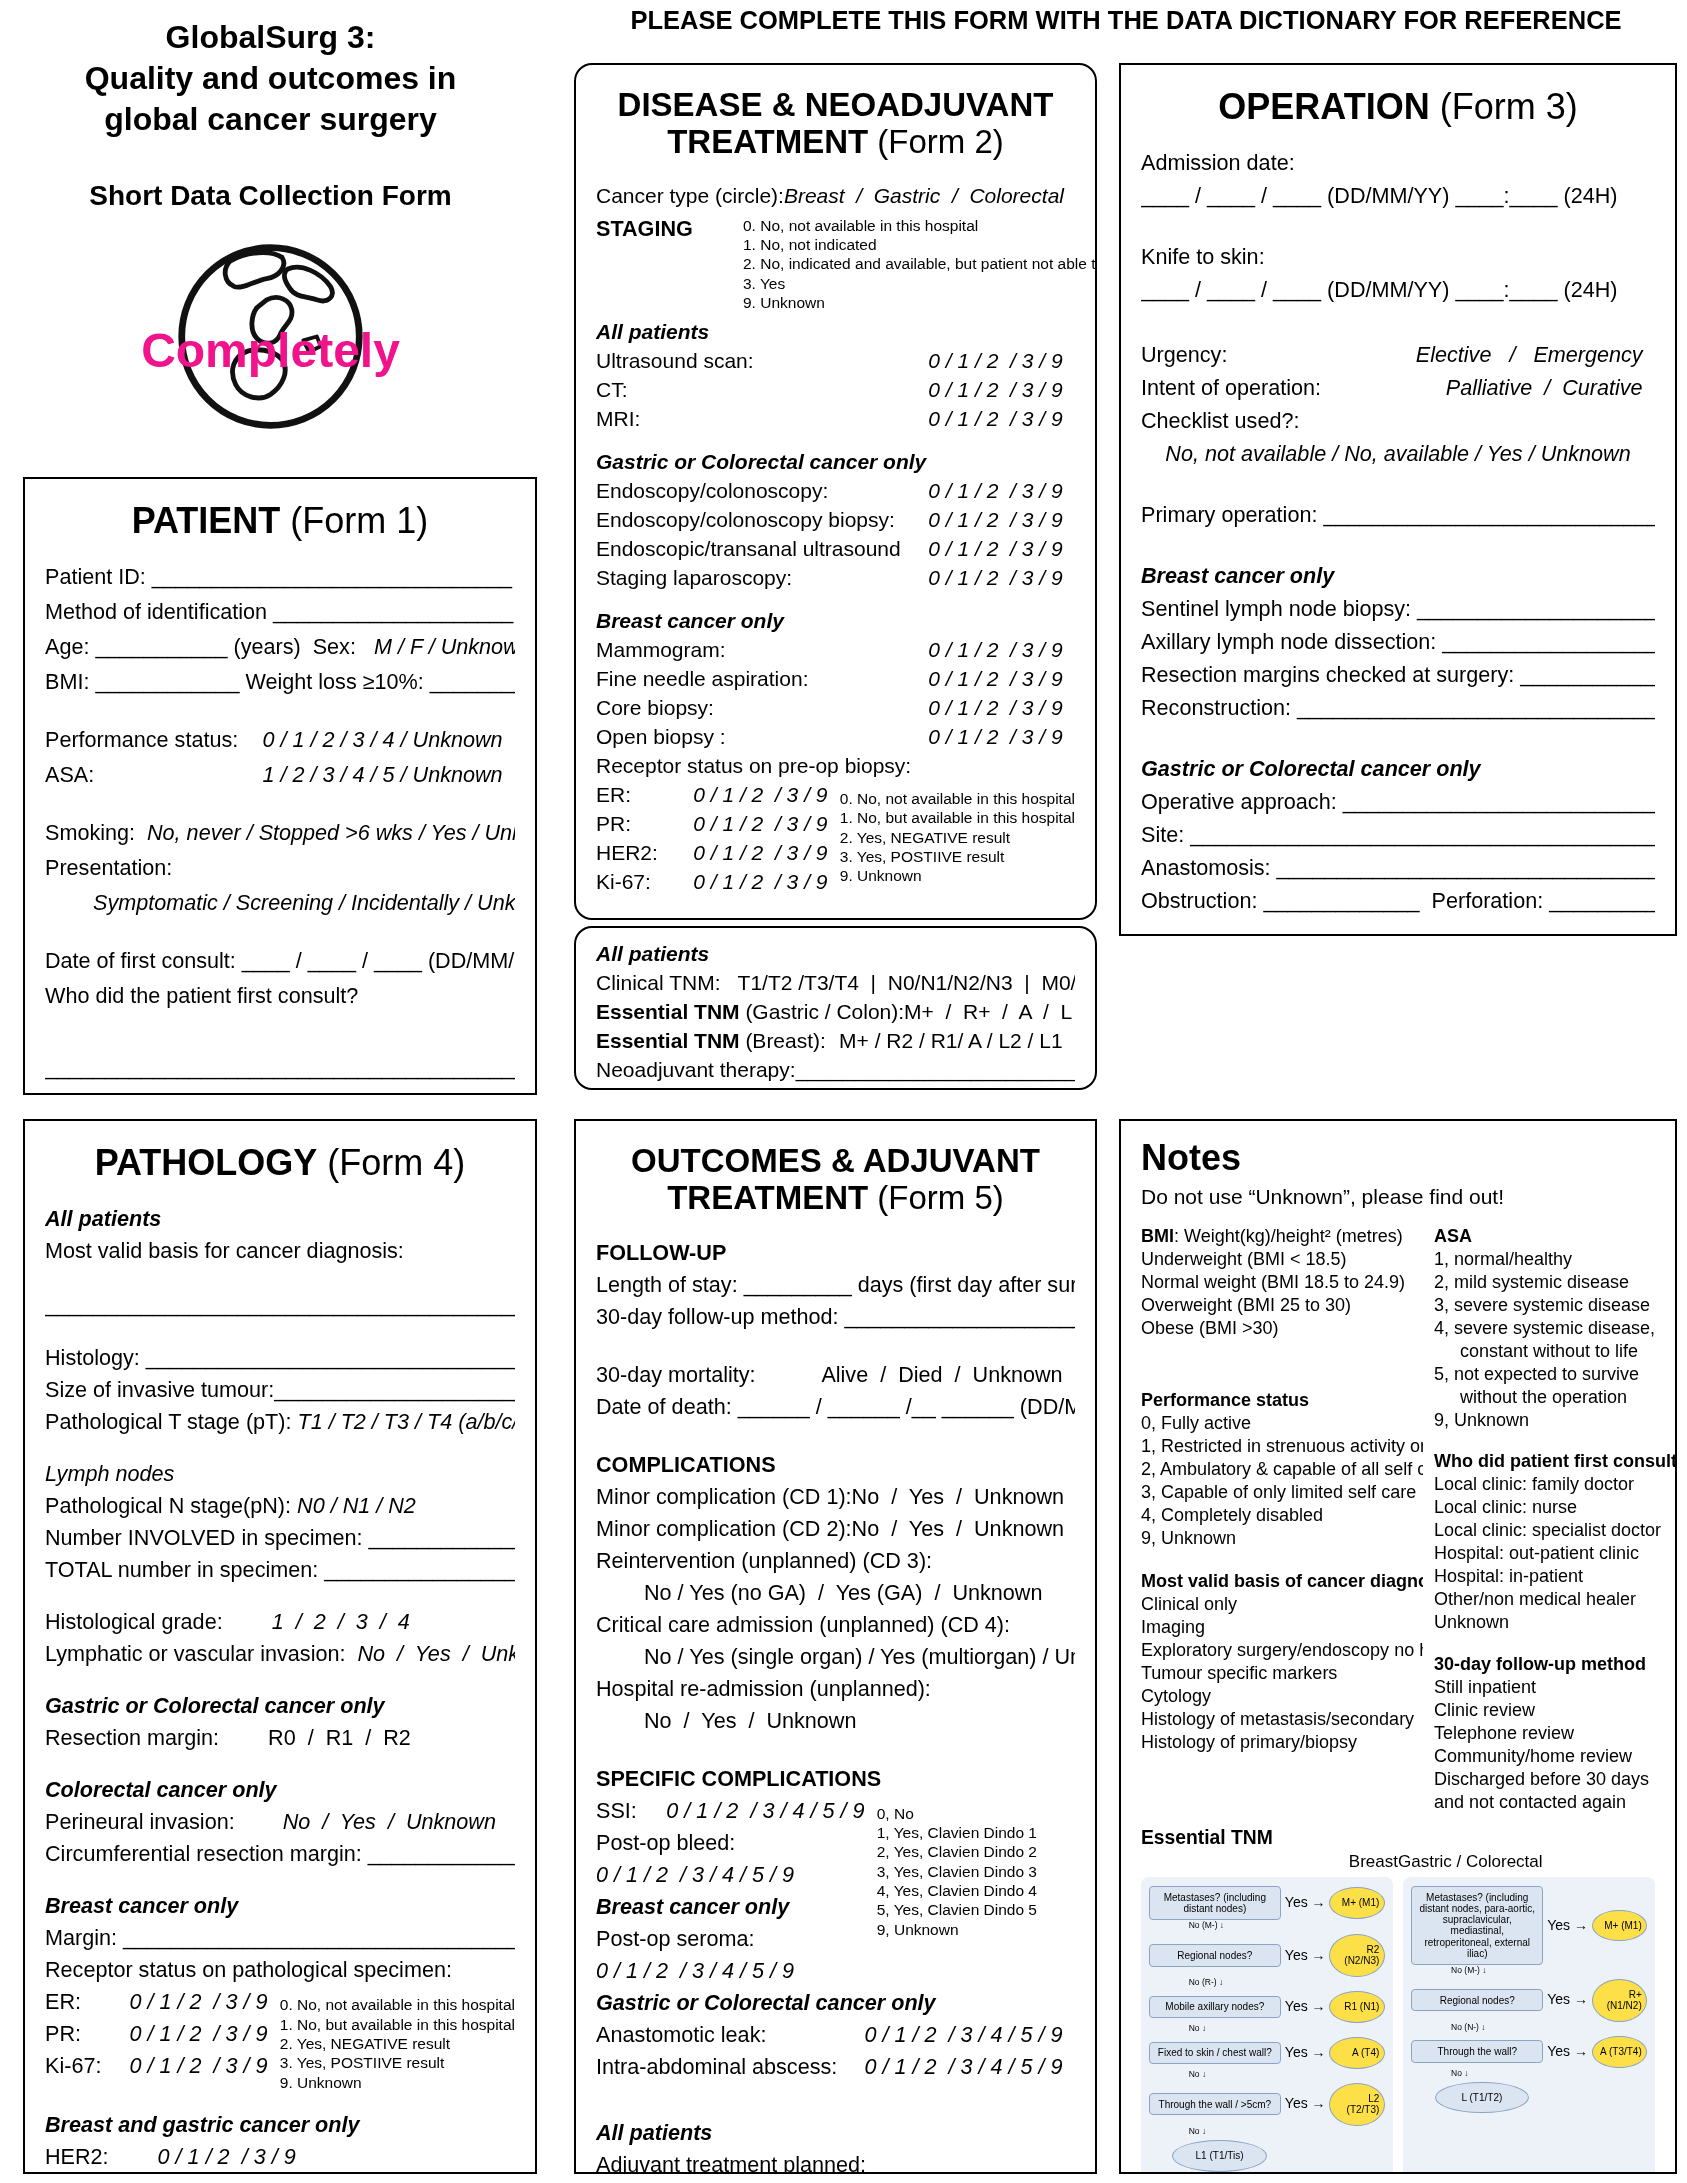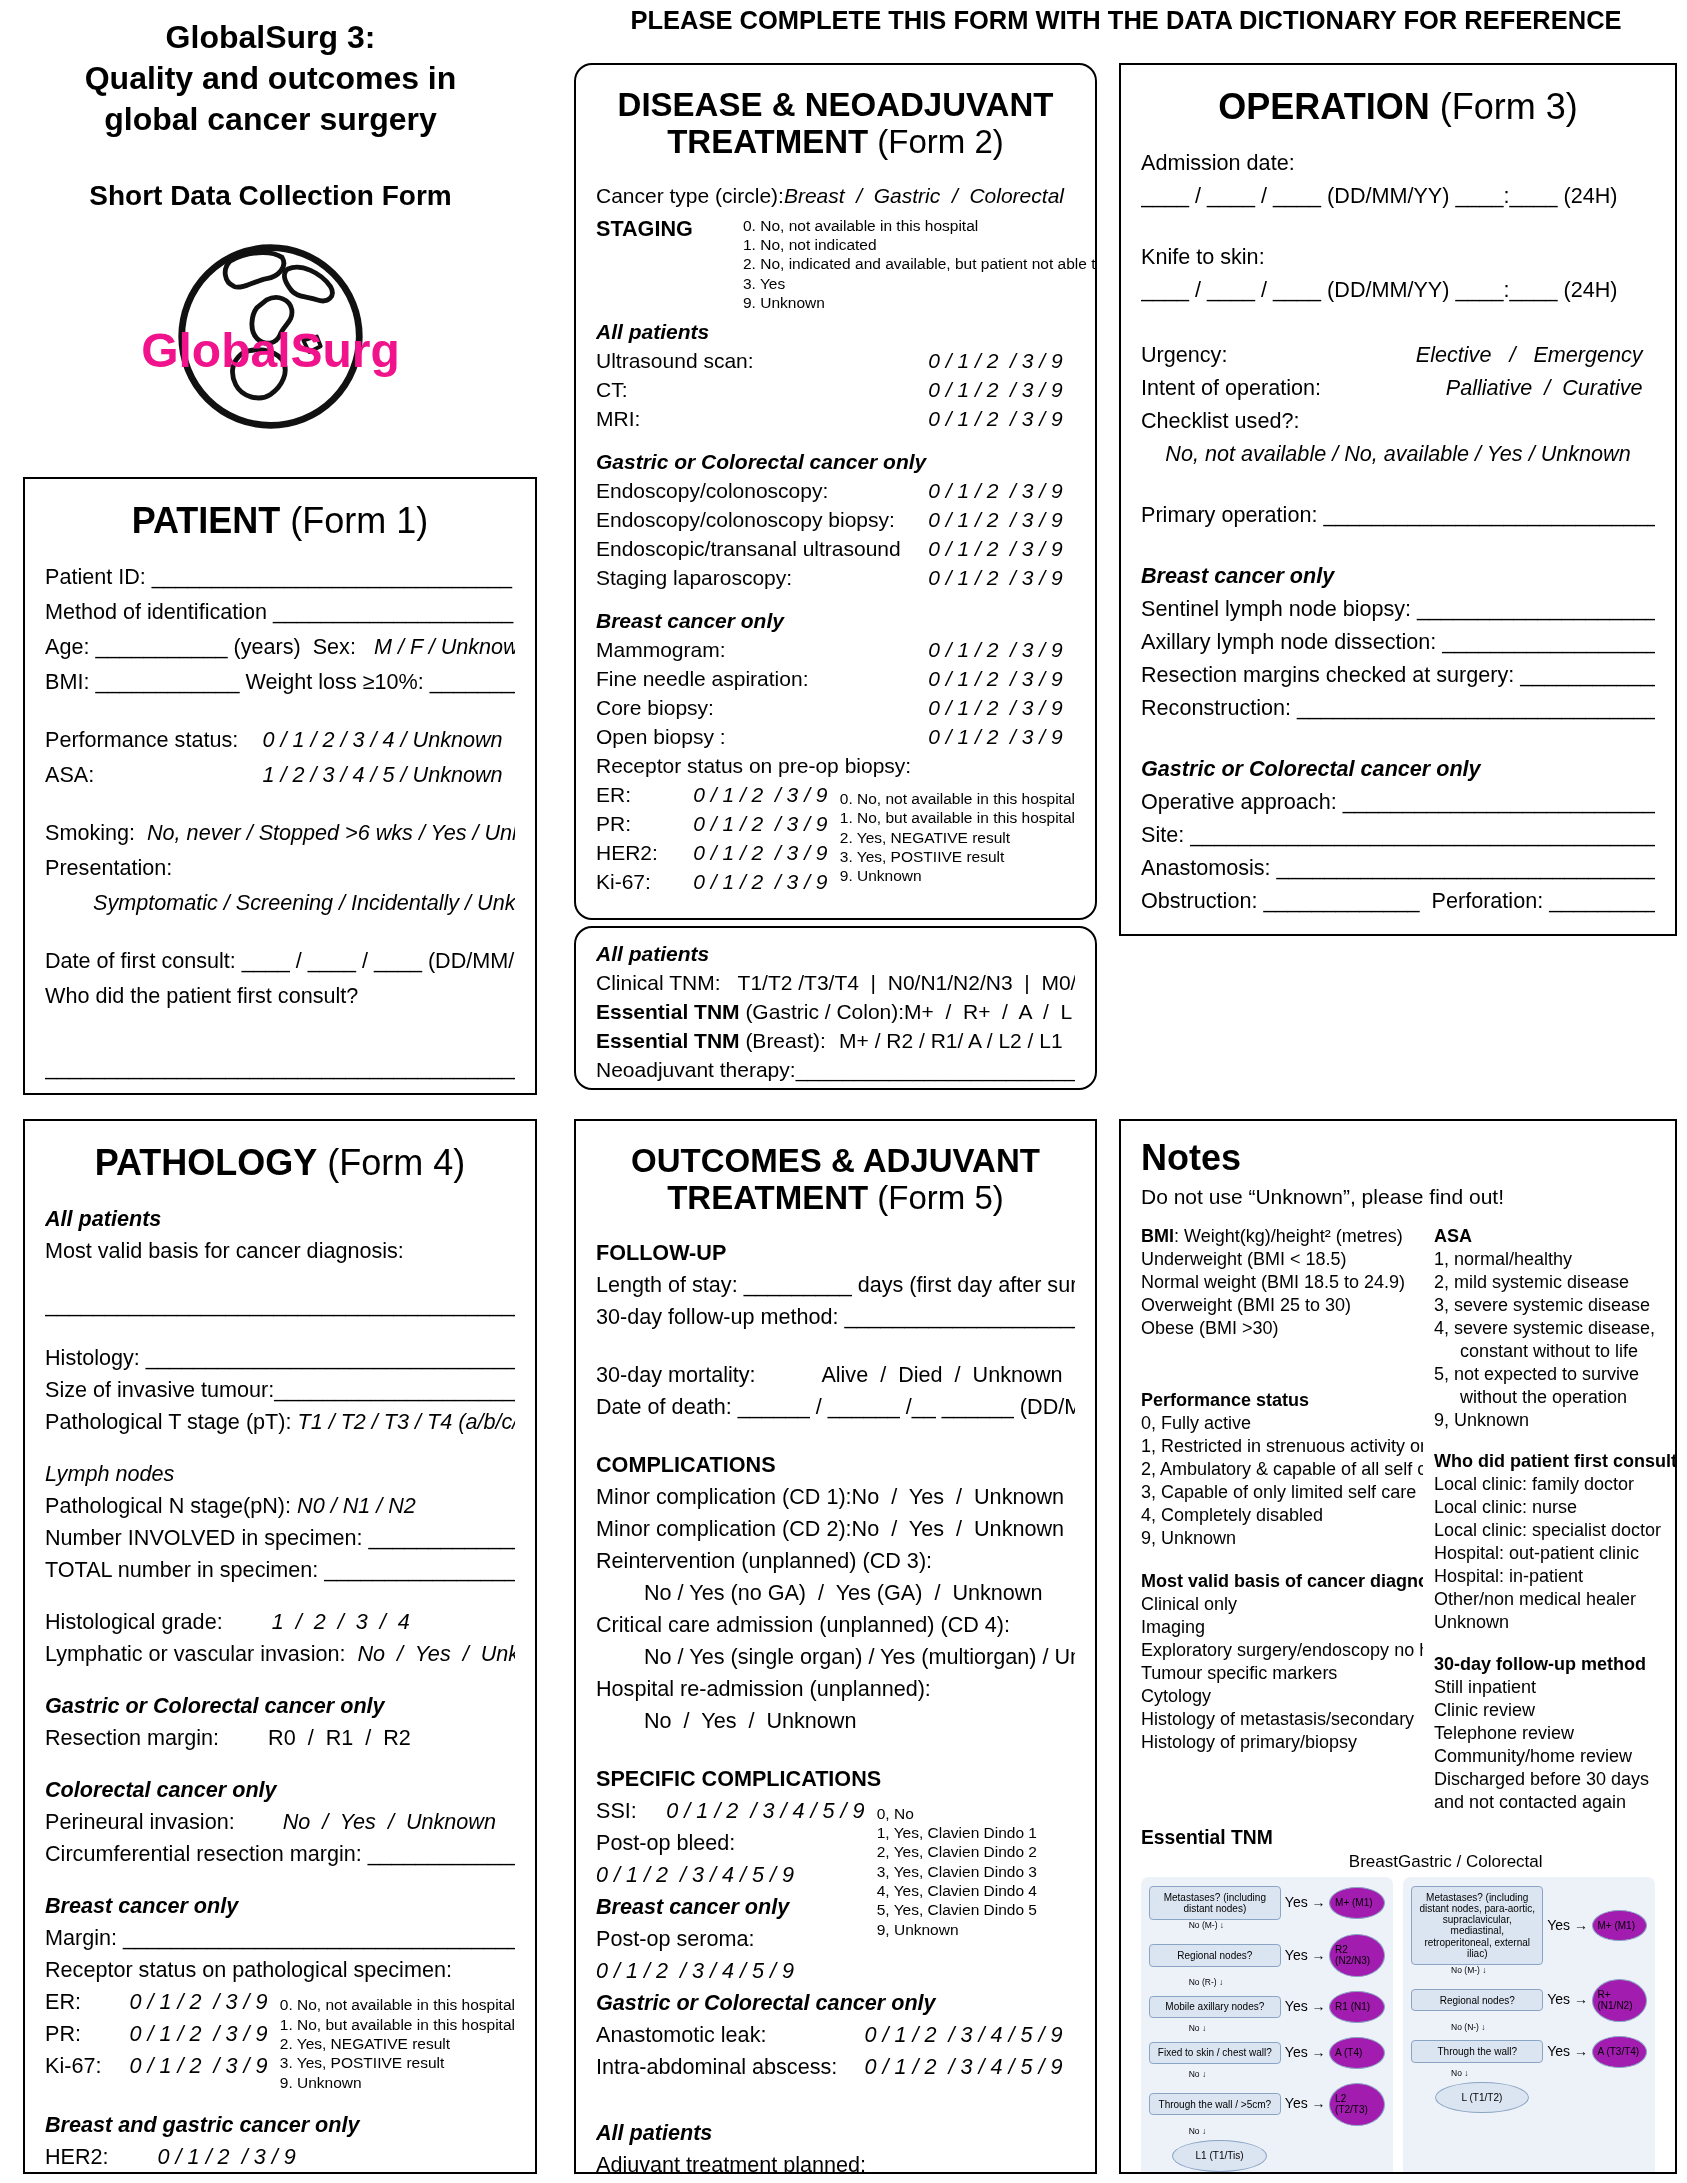--- a/index.html
+++ b/index.html
@@ -63,22 +63,22 @@
   .tnm-label{font-weight:bold;font-size:19.3px;margin-top:12.4px;}
   .fc-captions{display:flex;font-size:17px;margin:3.1px 0 4.6px;}
   .fc-captions .cap-l{width:50%;text-align:right;}
   .charts{display:flex;gap:10.8px;}
   .fc{flex:1;background:#edf2f9;border-radius:7.7px;padding:9.3px 7.7px;font-size:10px;
       line-height:1.12;height:363px;box-sizing:border-box;}
   .fc-row{display:flex;align-items:center;margin-bottom:1.5px;}
   .fc-q{background:#dbe5f1;border:0.8px solid #8aa4c4;border-radius:3.9px;padding:4.6px 4.6px;
         width:56%;box-sizing:border-box;text-align:center;}
   .fc-yes{font-size:14px;margin:0 3.9px;white-space:nowrap;}
-  .fc-res{background:#a21caf;border:0.8px solid #8aa4c4;border-radius:50%;
-          padding:9.3px 4.6px;flex:1;text-align:left;}
+  .fc-res{background:#fde047;border:0.8px solid #8aa4c4;border-radius:50%;
+          padding:9.3px 4.6px;flex:1;text-align:right;}
   .fc-no{font-size:8.5px;margin:1.5px 0 3.1px 40px;}
   .fc-final{background:#dbe5f1;border:0.8px solid #8aa4c4;border-radius:50%;
             width:40%;margin-left:10%;text-align:center;padding:9.3px 4.6px;box-sizing:border-box;}
 </style>
 </head>
 <body>
 
 <div id="page">
 
   <div id="banner">PLEASE COMPLETE THIS FORM WITH THE DATA DICTIONARY FOR REFERENCE</div>
@@ -92,21 +92,21 @@
       <span>
         <svg width="193" height="193" viewBox="0 0 200 200">
           <circle cx="100" cy="100" r="92" fill="#fff" stroke="#111" stroke-width="7"></circle>
           <path d="M58,22 C75,12 100,10 112,18 C118,28 108,38 96,40 C84,42 70,52 62,48 C52,44 50,30 58,22 Z" fill="#fff" stroke="#111" stroke-width="5" stroke-linejoin="round"></path>
           <path d="M118,30 C132,24 152,34 162,48 C168,58 160,66 148,62 C138,58 126,60 120,50 C114,42 112,34 118,30 Z" fill="#fff" stroke="#111" stroke-width="5" stroke-linejoin="round"></path>
           <path d="M96,62 C108,56 120,62 122,72 C124,84 114,88 110,98 C106,108 94,110 86,102 C78,94 80,78 86,70 Z" fill="#fff" stroke="#111" stroke-width="5" stroke-linejoin="round"></path>
           <path d="M70,118 C84,110 104,114 112,124 C120,136 112,152 100,160 C88,168 70,162 64,150 C58,138 60,126 70,118 Z" fill="#fff" stroke="#111" stroke-width="5" stroke-linejoin="round"></path>
           <path d="M134,104 L148,100 L152,110 L140,116 Z" fill="#fff" stroke="#111" stroke-width="4" stroke-linejoin="round"></path>
         </svg>
       </span>
-      <div class="logo-word" style="color:#f0138c;">GlobalSurg</div>
+      <div class="logo-word" style="color:#f0138c;">Completely</div>
     </div>
     <a id="site-link" href="#" style="color:#0000ff;">globalsurg.org/gs3</a>
   </div>
 
   <div class="box patient" style="left:23px;top:477px;width:514px;height:618px;">
     <div class="box-title title-1l">
       <span class="t-b">PATIENT</span>
       <span class="t-r">(Form 1)</span>
     </div>
     <div>

